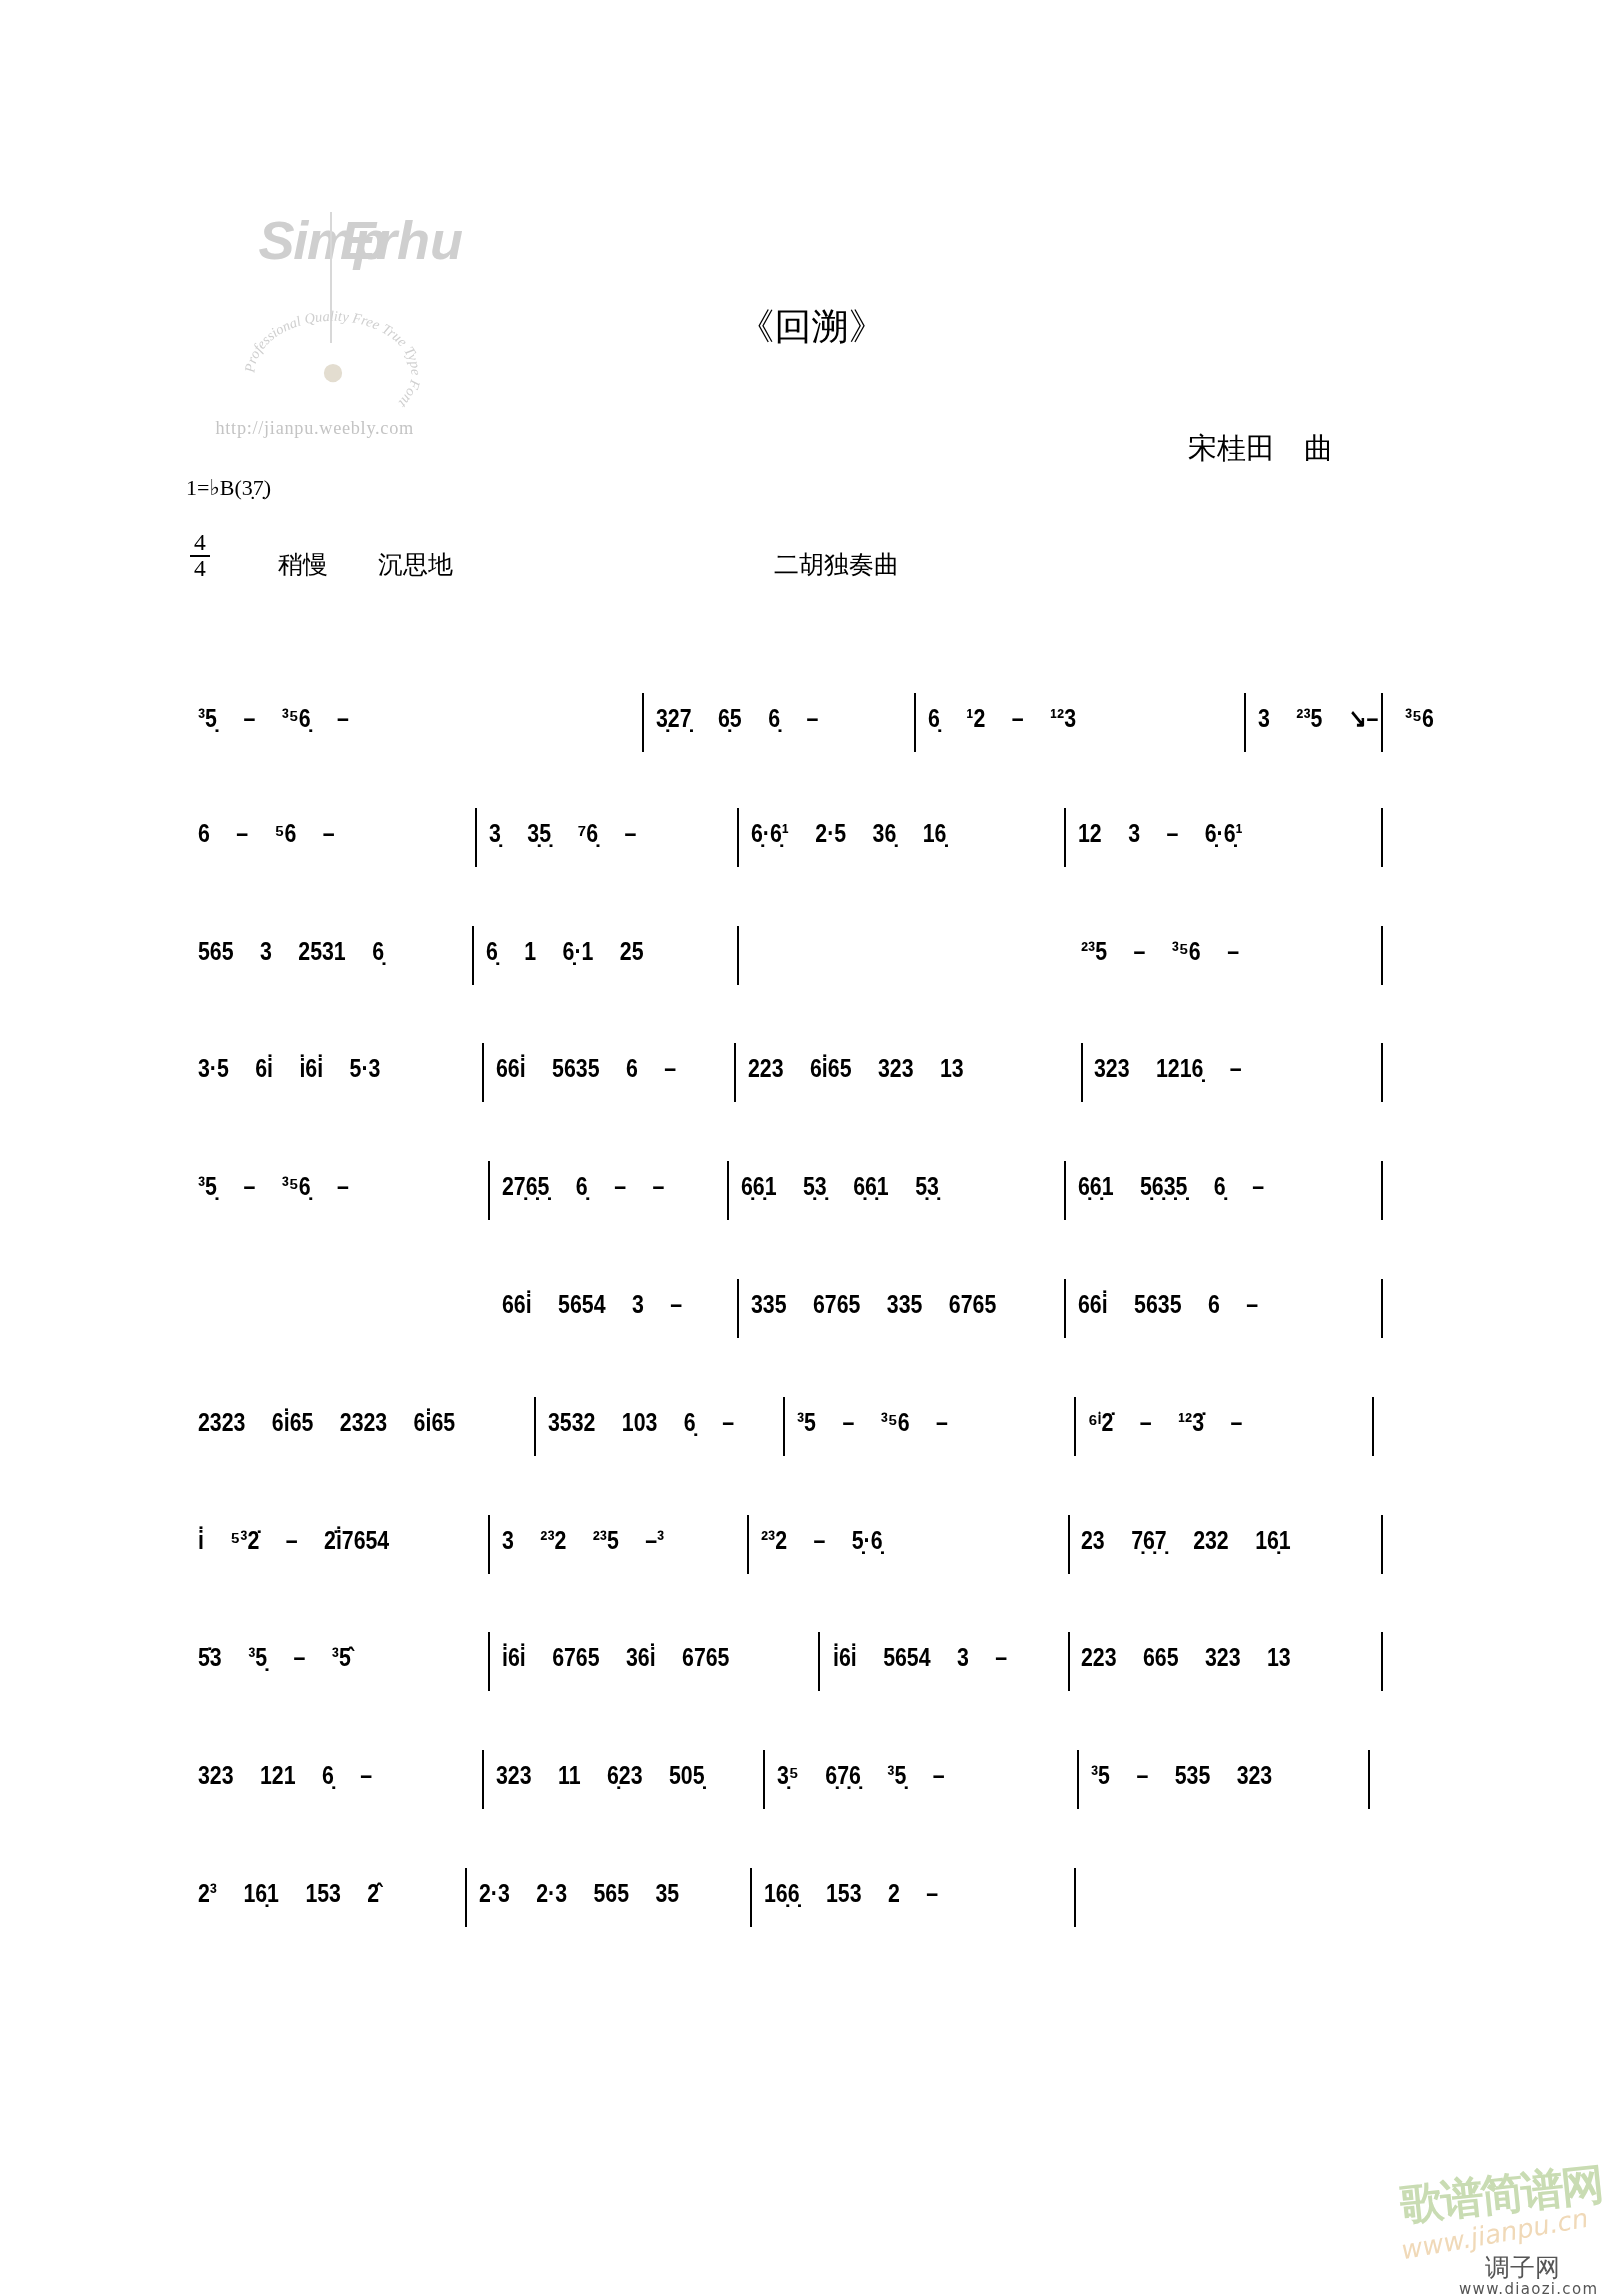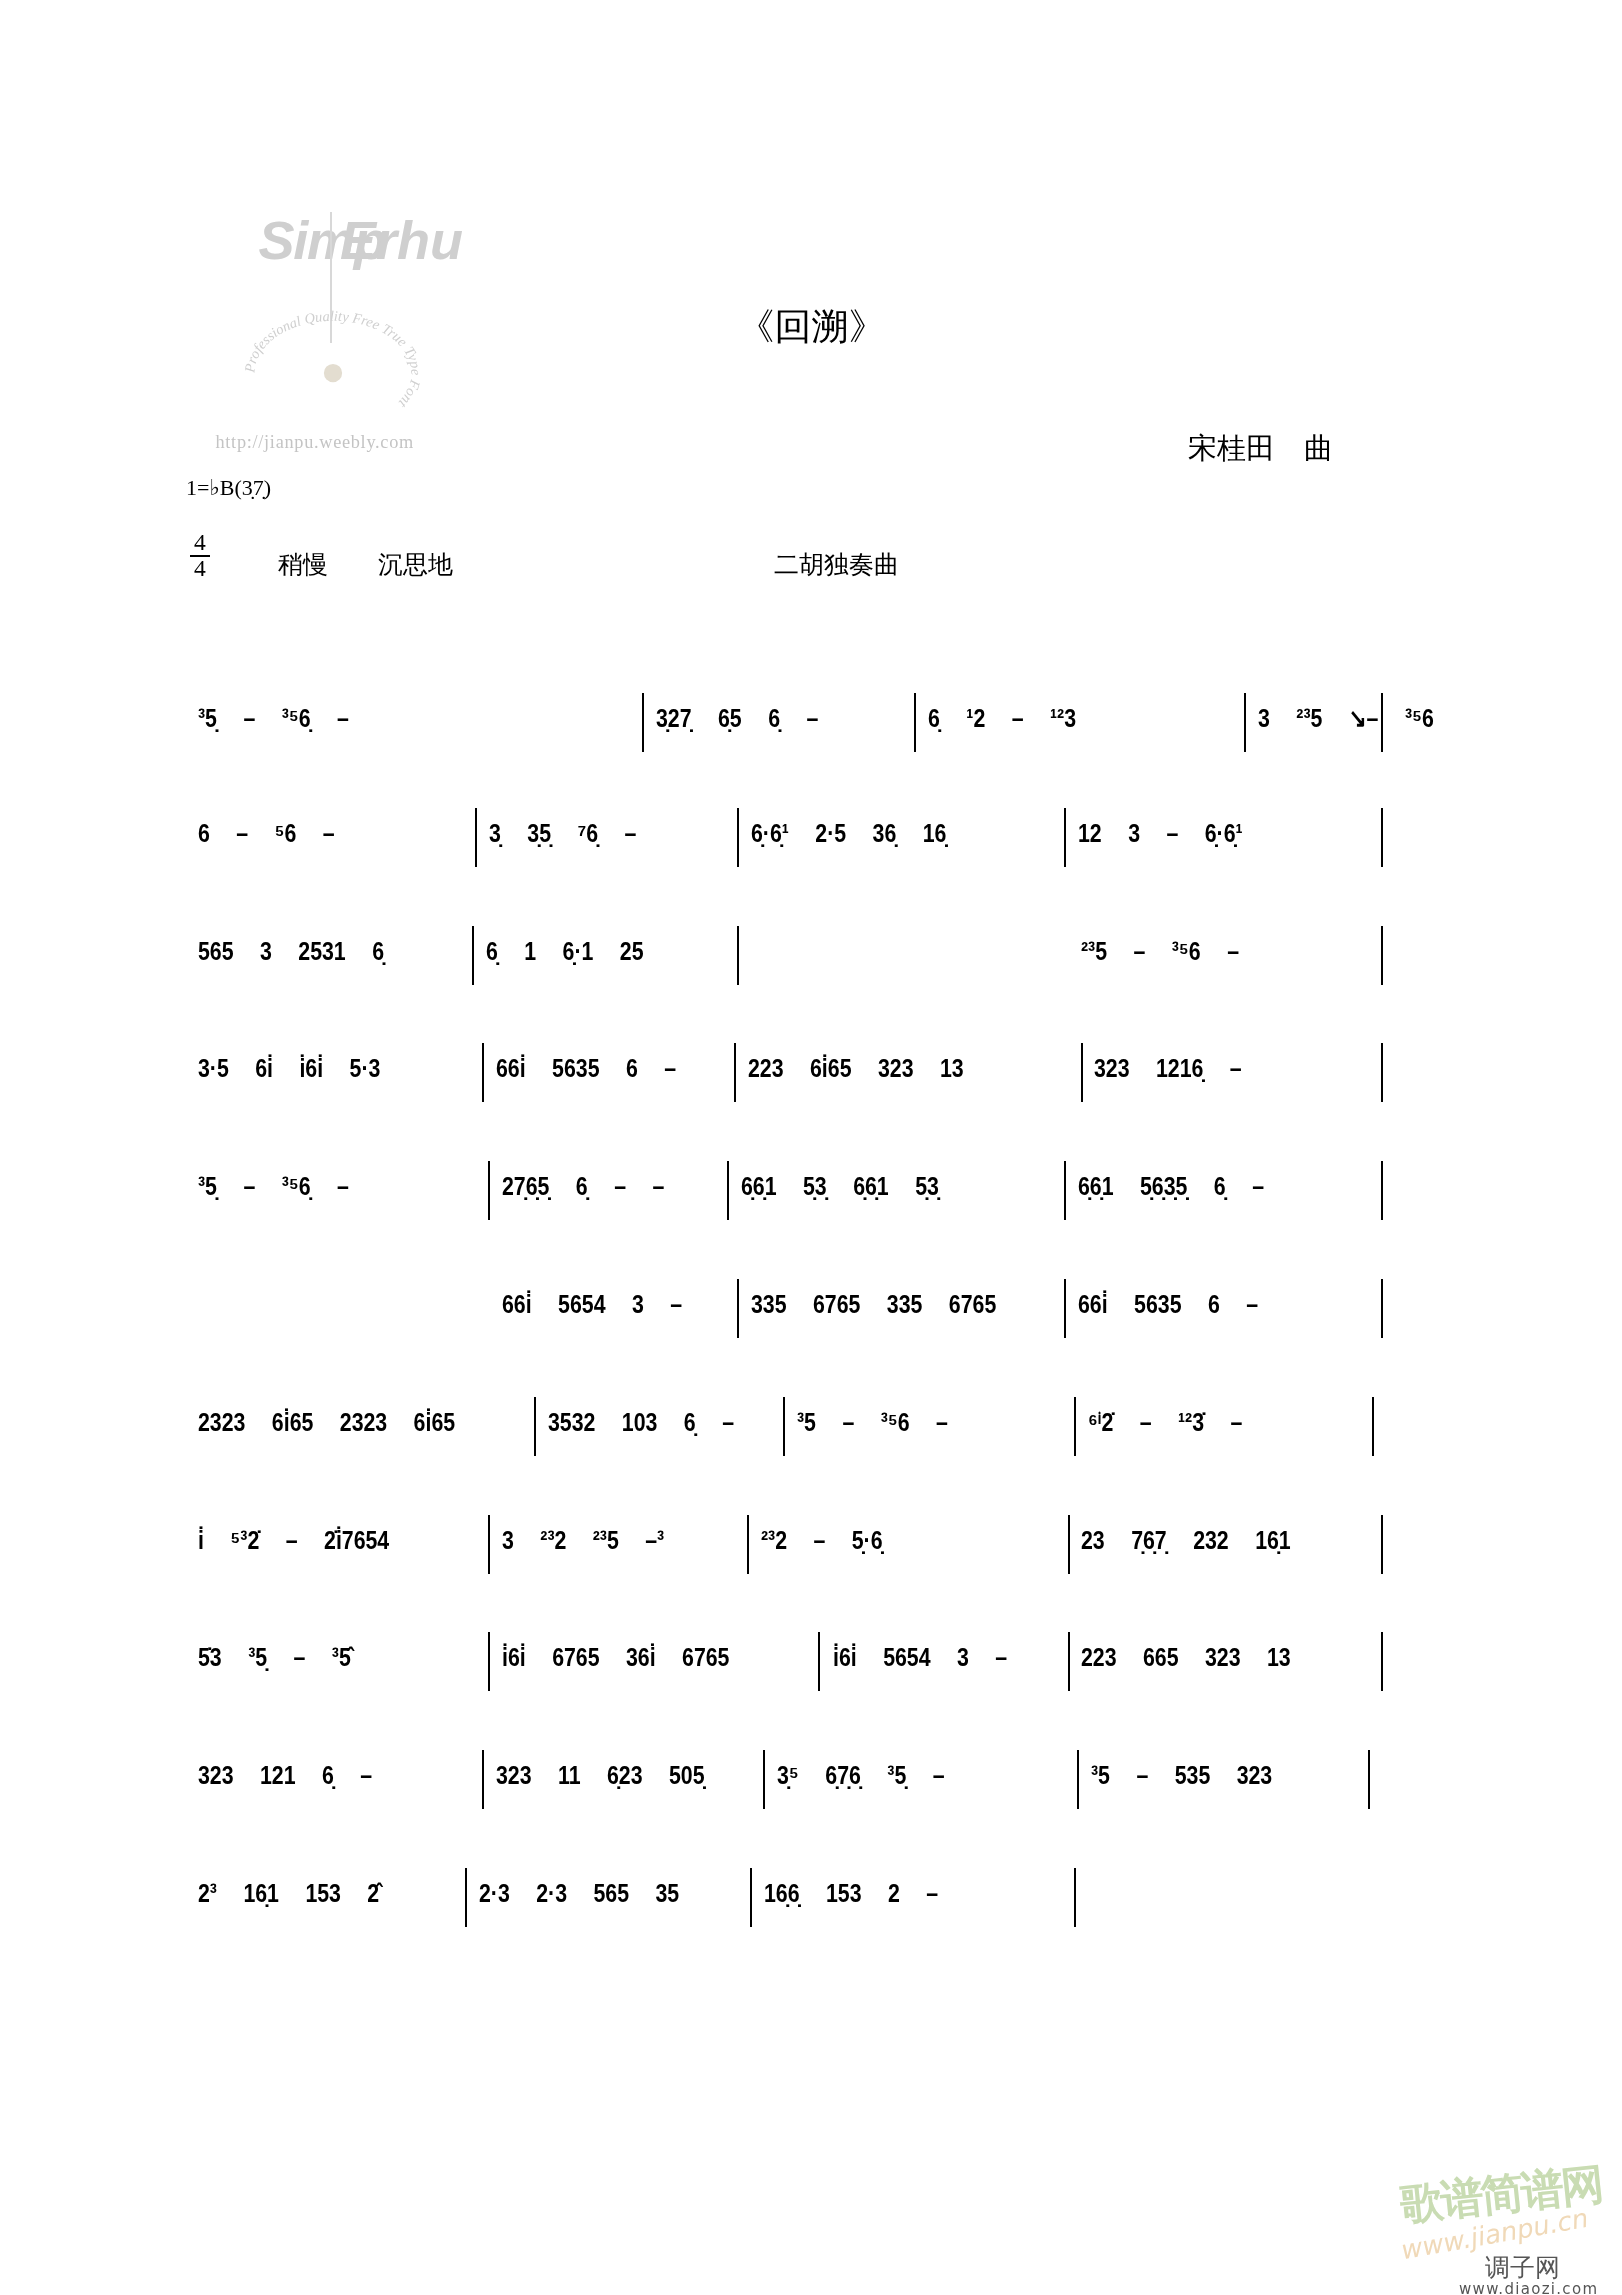--- a/index.html
+++ b/index.html
@@ -7,21 +7,21 @@
          font-family: "Liberation Sans", "DejaVu Sans", sans-serif; color: #000; }
 
   
   .wm-top { position: absolute; left: 209px; top: 196px; width: 262px; height: 249px; }
   .wm-simp { position: absolute; left: 6.5px; top: 13px; font-size: 54px; font-weight: bold;
              font-style: italic; color: #cfcfcf; font-family: "Liberation Sans", sans-serif; letter-spacing: -1.3px; margin-left: 43px; }
   .wm-erhu { position: absolute; left: 131px; top: 13px; font-size: 54px; font-weight: bold;
              font-style: italic; color: #cfcfcf; font-family: "Liberation Sans", sans-serif; }
   .wm-bar { position: absolute; left: 121px; top: 16.4px; width: 2px; height: 131px; background: #d8d8d8; }
   .wm-ring { position: absolute; left: 26px; top: 105px; width: 196px; height: 131px; }
-  .wm-url { position: absolute; left: 6.5px; top: 236px; font-size: 18.3px; color: #c4c4c4;
+  .wm-url { position: absolute; left: 6.5px; top: 222px; font-size: 18.3px; color: #c4c4c4;
             font-family: "Liberation Serif", serif; letter-spacing: 0.7px; }
 
   .title { position: absolute; left: 0; width: 1623px; top: 302px; text-align: center;
            font-size: 37px; font-family: "DejaVu Sans", sans-serif; }
   .composer { position: absolute; left: 1188px; top: 429px; font-size: 29px; font-family: "DejaVu Sans", sans-serif; word-spacing: 13px; }
   .key { position: absolute; left: 186px; top: 475px; font-size: 22px; font-family: "Liberation Serif", serif; }
   .timesig { position: absolute; left: 190px; top: 531px; font-size: 23.6px; line-height: 23.6px;
              font-family: "Liberation Serif", serif; text-align: center; width: 19.6px; }
   .timesig .line { border-top: 2px solid #000; margin: 0; }
   .tempo { position: absolute; left: 278px; top: 548px; font-size: 25px; font-family: "DejaVu Sans", sans-serif; word-spacing: 26px; }

